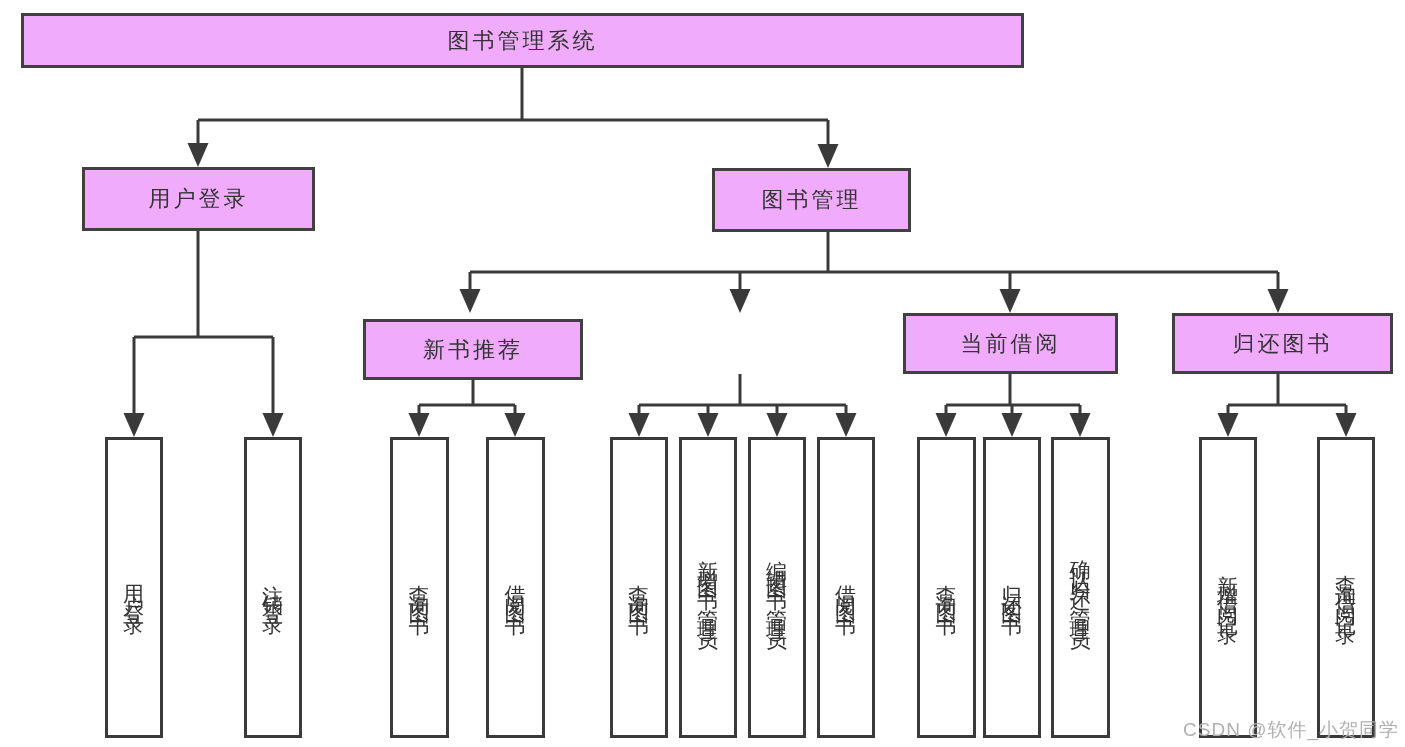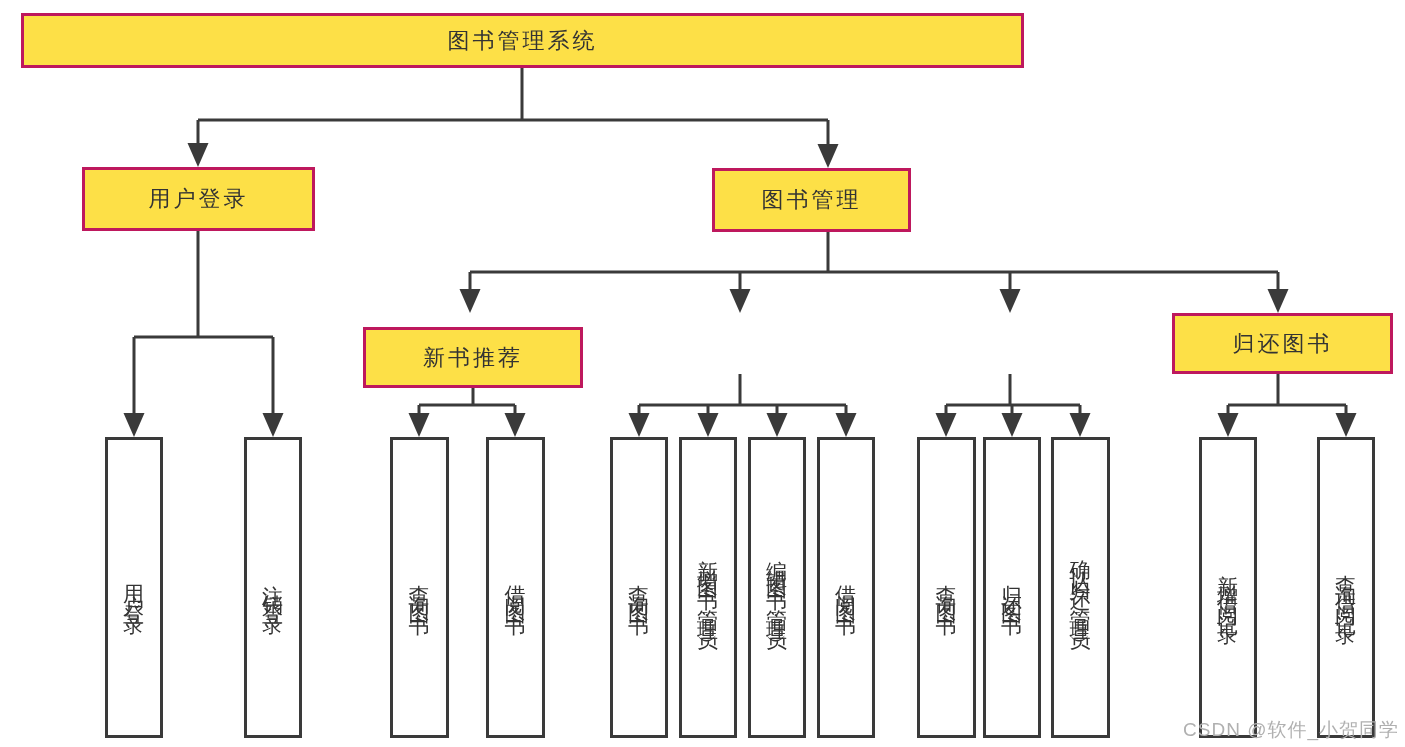--- a/index.html
+++ b/index.html
@@ -2,21 +2,21 @@
 <html><head>
 <meta charset="utf-8">
 <style>
   html,body{margin:0;padding:0;background:#ffffff;}
   .canvas{
     position:relative;width:1405px;height:747px;background:#ffffff;
     font-family:"Liberation Sans","DejaVu Sans",sans-serif;overflow:hidden;
   }
   .connectors{position:absolute;left:0;top:0;}
   .node{
-    position:absolute;box-sizing:border-box;border:3px solid #be185d;background:#fde047;
+    position:absolute;box-sizing:border-box;border:3px solid #404040;background:#f0abfc;
     display:flex;align-items:center;justify-content:center;
     color:#333333;font-size:22px;letter-spacing:3px;white-space:nowrap;z-index:2;
   }
   .leaf{
     position:absolute;box-sizing:border-box;border:3px solid #3a3a3a;background:#ffffff;
     display:flex;align-items:center;justify-content:center;
     writing-mode:vertical-rl;text-orientation:mixed;
     color:#333333;font-size:21px;letter-spacing:10px;line-height:1;z-index:2;
   }
   .watermark{
@@ -59,21 +59,22 @@
       <polygon points="1217.5,413 1238.5,413 1228,437"></polygon>
       <polygon points="1335.5,413 1356.5,413 1346,437"></polygon>
     </g>
   </svg>
 
   <div class="node" style="left:21px;top:13px;width:1003px;height:55px">图书管理系统</div>
 
   <div class="node" style="left:82px;top:167px;width:233px;height:64px">用户登录</div>
   <div class="node" style="left:712px;top:168px;width:199px;height:64px">图书管理</div>
 
-  <div class="node" style="left:363px;top:327px;width:220px;height:61px">新书推荐</div>
+  <div class="node" style="left:363px;top:319px;width:220px;height:61px">新书推荐</div>
+  <div class="node" style="left:903px;top:313px;width:215px;height:61px">当前借阅</div>
   <div class="node" style="left:1172px;top:313px;width:221px;height:61px">归还图书</div>
 
   <div class="leaf" style="left:105px;top:437px;width:58px;height:301px">用户登录</div>
   <div class="leaf" style="left:244px;top:437px;width:58px;height:301px">注销登录</div>
 
   <div class="leaf" style="left:390px;top:437px;width:59px;height:301px">查询图书</div>
   <div class="leaf" style="left:486px;top:437px;width:59px;height:301px">借阅图书</div>
 
   <div class="leaf" style="left:610px;top:437px;width:58px;height:301px">查询图书</div>
   <div class="leaf" style="left:679px;top:437px;width:58px;height:301px">新增图书（管理员）</div>

